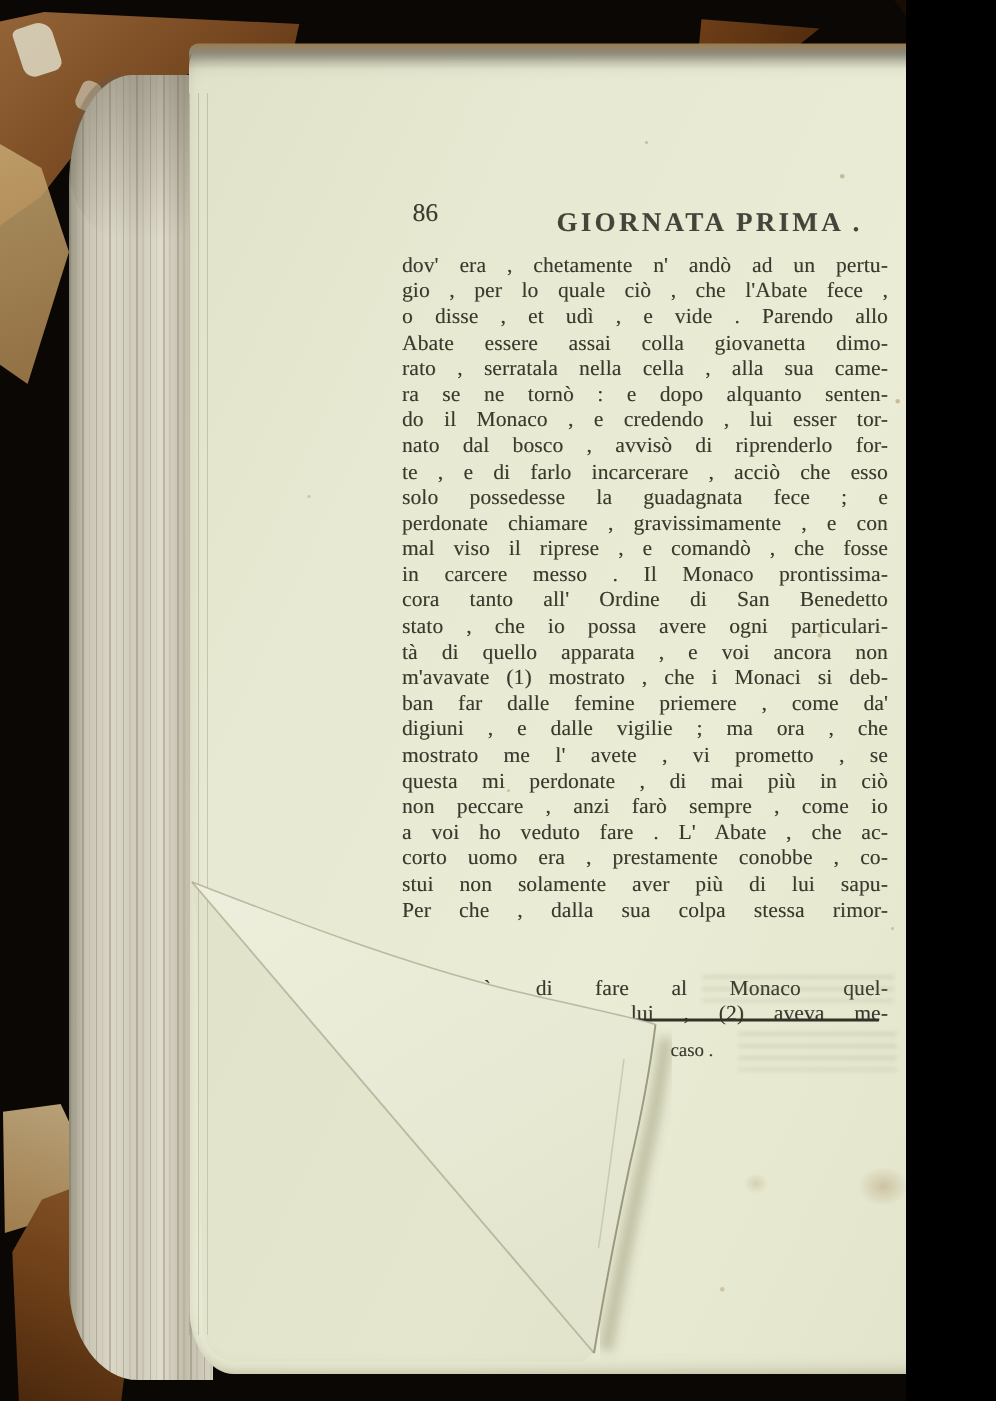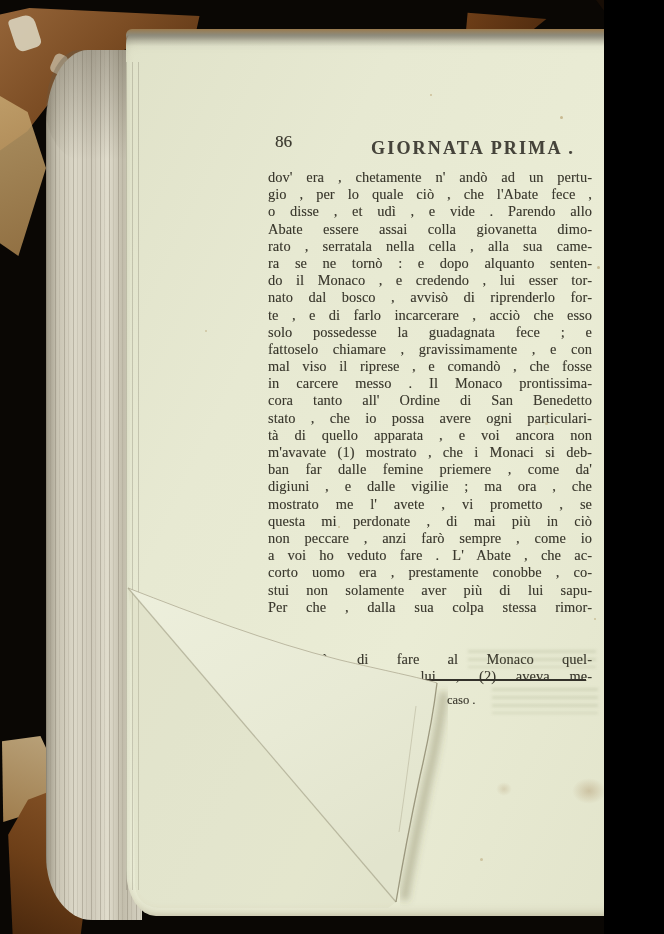--- a/index.html
+++ b/index.html
@@ -131,21 +131,21 @@
     <div class="line">dov' era , chetamente n' andò ad un pertu-</div>
         <div class="line">gio , per lo quale ciò , che l'Abate fece ,</div>
         <div class="line">o disse , et udì , e vide . Parendo allo</div>
         <div class="line">Abate essere assai colla giovanetta dimo-</div>
         <div class="line">rato , serratala nella cella , alla sua came-</div>
         <div class="line">ra se ne tornò : e dopo alquanto senten-</div>
         <div class="line">do il Monaco , e credendo , lui esser tor-</div>
         <div class="line">nato dal bosco , avvisò di riprenderlo for-</div>
         <div class="line">te , e di farlo incarcerare , acciò che esso</div>
         <div class="line">solo possedesse la guadagnata fece ; e</div>
-        <div class="line">fattoselo chiamare , gravissimamente , e con</div>
+        <div class="line">perdonate chiamare , gravissimamente , e con</div>
         <div class="line">mal viso il riprese , e comandò , che fosse</div>
         <div class="line">in carcere messo . Il Monaco prontissima-</div>
         <div class="line">cora tanto all' Ordine di San Benedetto</div>
         <div class="line">stato , che io possa avere ogni particulari-</div>
         <div class="line">tà di quello apparata , e voi ancora non</div>
         <div class="line">m'avavate (1) mostrato , che i Monaci si deb-</div>
         <div class="line">ban far dalle femine priemere , come da'</div>
         <div class="line">digiuni , e dalle vigilie ; ma ora , che</div>
         <div class="line">mostrato me l' avete , vi prometto , se</div>
         <div class="line">questa mi perdonate , di mai più in ciò</div>

